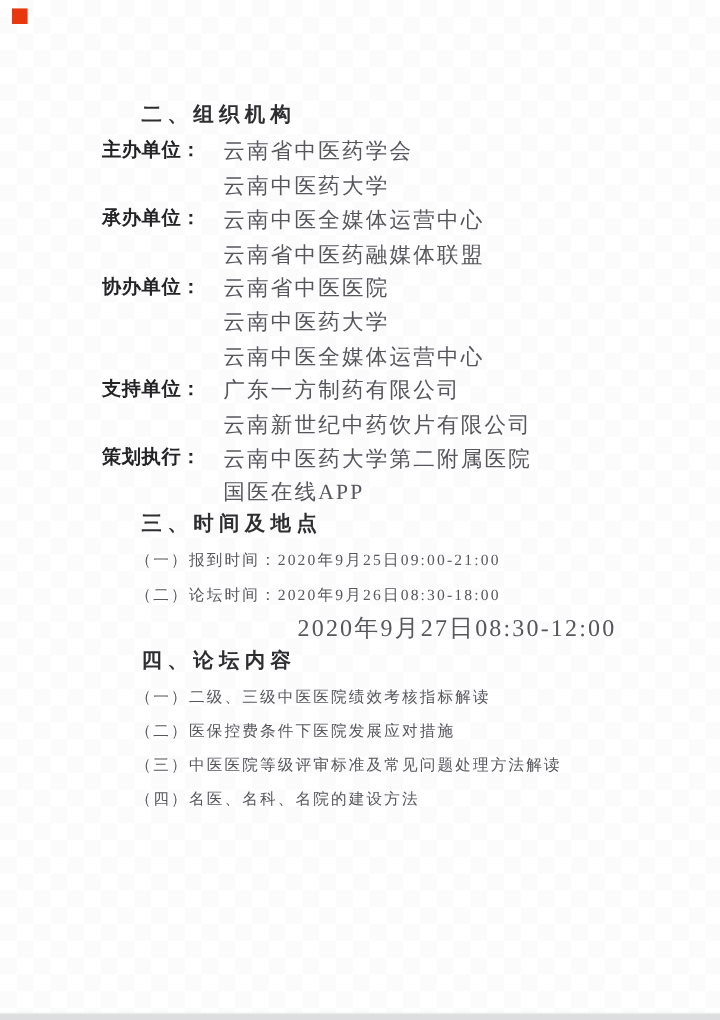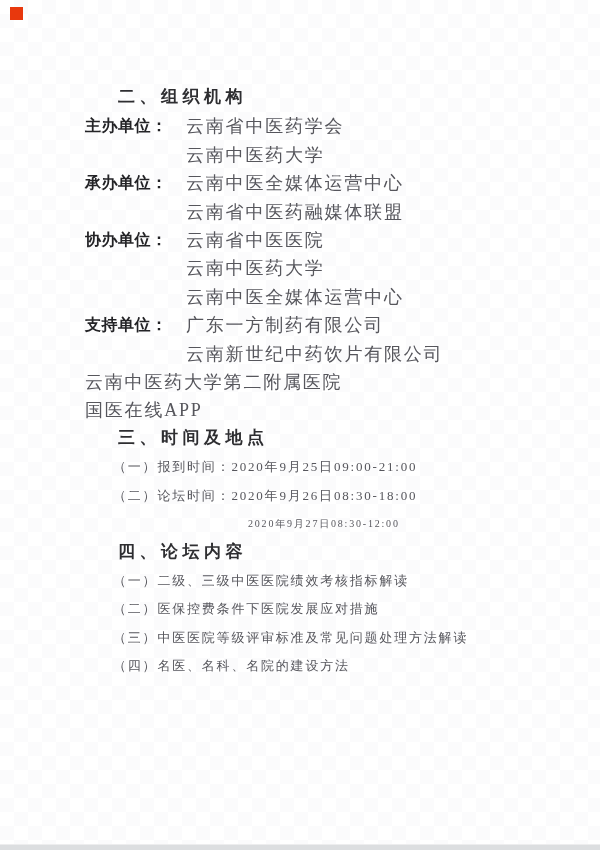--- a/index.html
+++ b/index.html
@@ -71,21 +71,21 @@
   .item {
     font-family: "Liberation Serif", "DejaVu Serif", serif;
     font-size: 13px;
     color: #56565c;
     letter-spacing: 1.8px;
     line-height: 28.4px;
     text-indent: 28px;
   }
   .item-continuation {
     font-family: "Liberation Serif", "DejaVu Serif", serif;
-    font-size: 10px;
+    font-size: 20px;
     color: #56565c;
     letter-spacing: 1.8px;
     line-height: 28.4px;
     margin-left: 163px;
     white-space: nowrap;
   }
 </style>
 </head>
 <body>
 
@@ -116,20 +116,21 @@
         </div>
       </div>
       <div class="org-row">
         <div class="org-label">支持单位：</div>
         <div class="org-values">
           <div class="org-value">广东一方制药有限公司</div>
           <div class="org-value">云南新世纪中药饮片有限公司</div>
         </div>
       </div>
       <div class="org-row">
+        <div class="org-label">策划执行：</div>
         <div class="org-values">
           <div class="org-value">云南中医药大学第二附属医院</div>
           <div class="org-value">国医在线APP</div>
         </div>
       </div>
       <div class="sec-heading">三、时间及地点</div>
       <div class="item">（一）报到时间：2020年9月25日09:00-21:00</div>
       <div class="item">（二）论坛时间：2020年9月26日08:30-18:00</div>
       <div class="item-continuation">2020年9月27日08:30-12:00</div>
       <div class="sec-heading">四、论坛内容</div>

